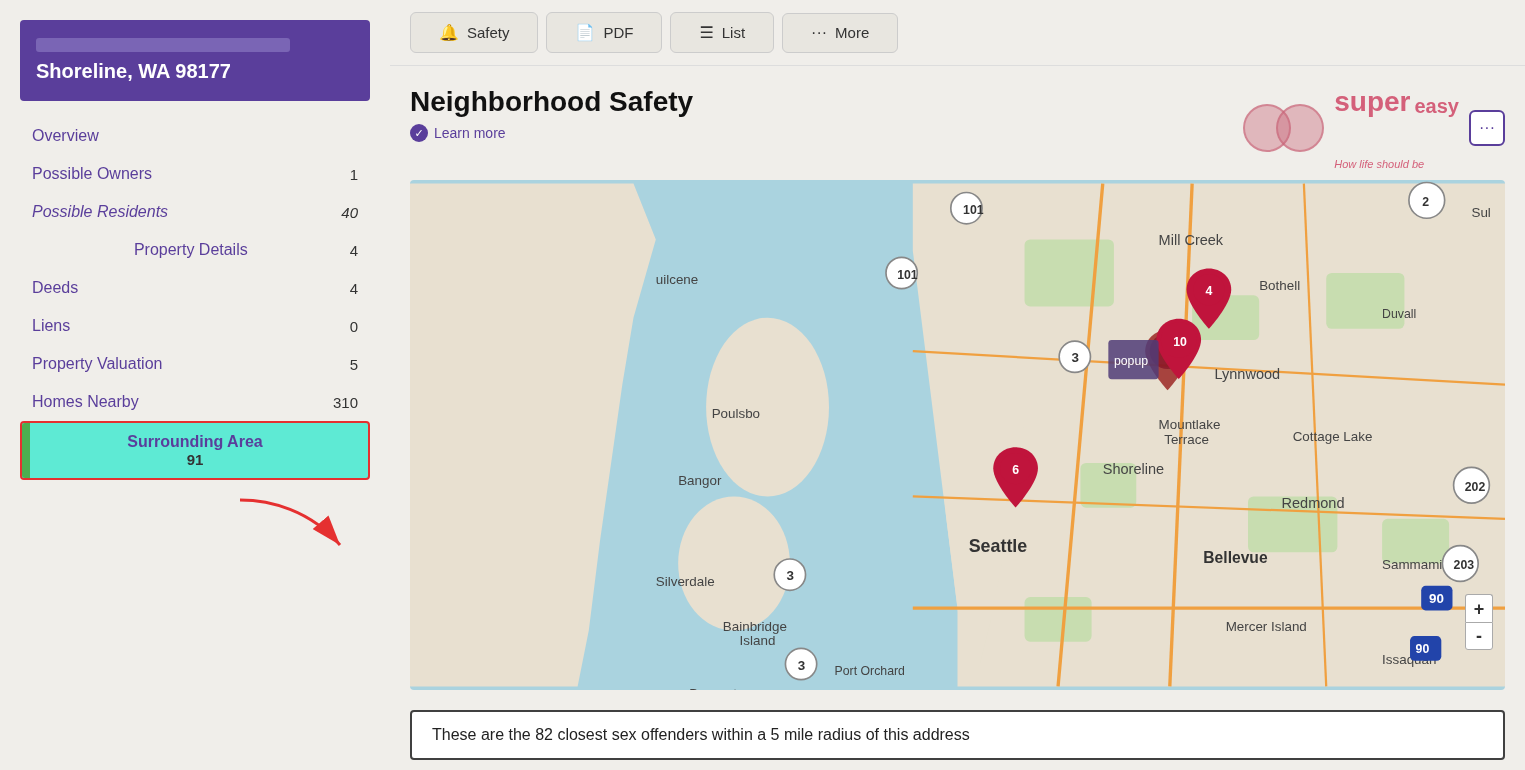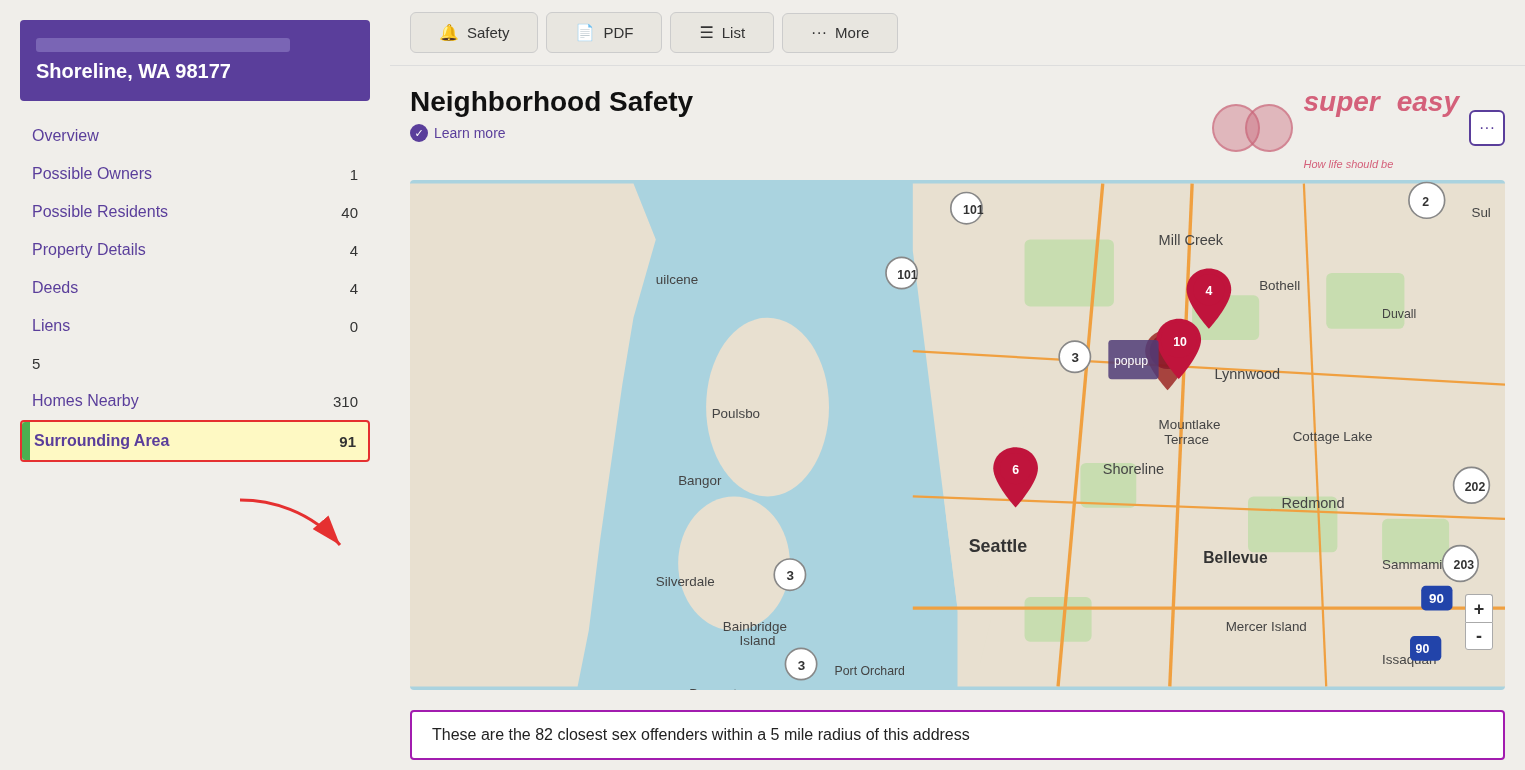--- a/index.html
+++ b/index.html
@@ -49,24 +49,25 @@
       align-items: center;
       justify-content: space-between;
       padding: 10px 12px;
       cursor: pointer;
       border-radius: 4px;
       font-size: 16px;
       color: #5a3e9b;
       position: relative;
     }
     .nav-item.active {
-      background: #fef9c3;
+      background: #5eead4;
       border: 2px solid #e53030;
       font-weight: bold;
       color: #5a3e9b;
+      flex-direction: column;
     }
     .nav-item.active::before {
       content: '';
       display: block;
       width: 8px;
       height: 100%;
       background: #4caf50;
       position: absolute;
       left: 0;
       top: 0;
@@ -234,21 +235,21 @@
       border-bottom: none;
       border-radius: 3px 3px 0 0;
     }
     .zoom-btn:last-child {
       border-radius: 0 0 3px 3px;
     }
 
     
     .info-bar {
       margin: 10px 20px 10px 20px;
-      border: 2px solid #a21caf;
+      border: 2px solid #404040;
       border-radius: 4px;
       padding: 14px 20px;
       background: white;
       font-size: 16px;
       color: #222;
     }
   </style>
 </head>
 <body>
 
@@ -258,37 +259,38 @@
     <div class="sidebar-city">Shoreline, WA 98177</div>
   </div>
   <ul class="nav-list" id="nav-list">
       <li class="nav-item" style="position: relative;">
         <span class="nav-label">Overview</span>
       </li>
       <li class="nav-item" style="position: relative; gap: 8px;">
         <span class="nav-label">Possible Owners</span>
         <span class="nav-count">1</span>
       </li>
-      <li class="nav-item" style="position: relative;">
+      <li class="nav-item" style="position: relative; font-style: italic;">
         <span class="nav-label">Possible Residents</span>
         <span class="nav-count">40</span>
       </li>
-      <li class="nav-item" style="position: relative;">
+      <li class="nav-item" style="position: relative; text-align: center;">
         <span class="nav-label">Property Details</span>
         <span class="nav-count">4</span>
       </li>
       <li class="nav-item" style="position: relative; gap: 20px;">
         <span class="nav-label">Deeds</span>
         <span class="nav-count">4</span>
       </li>
       <li class="nav-item" style="position: relative;">
         <span class="nav-label">Liens</span>
         <span class="nav-count">0</span>
       </li>
       <li class="nav-item" style="position: relative;">
+        <span class="nav-label">Property Valuation</span>
         <span class="nav-count">5</span>
       </li>
       <li class="nav-item" style="position: relative;">
         <span class="nav-label">Homes Nearby</span>
         <span class="nav-count">310</span>
       </li>
       <li class="nav-item active" style="position: relative;">
         <span class="nav-label">Surrounding Area</span>
         <span class="nav-count">91</span>
       </li>
@@ -325,23 +327,23 @@
           <div class="learn-more-icon">✓</div>
           <span>Learn more</span>
         </div>
       </div>
       <div class="logo-area">
         <div class="logo-circles">
           <div class="logo-circle"></div>
           <div class="logo-circle"></div>
         </div>
         <div class="logo-text-area">
-          <div style="display:flex; gap:17px; align-items:flex-end;font-style:italic;">
+          <div style="display:flex; gap:4px; align-items:flex-end;">
             <span style="font-size:28px;font-weight:bold;color:#d4607a;">super</span>
-            <span style="font-size:28px;font-weight:bold;color:#d4607a;">easy</span>
+            <span style="font-size:20px;font-weight:bold;color:#d4607a;">easy</span>
           </div>
           <span style="font-size:11px;color:#d4607a;font-style:italic;margin-top:40px;">How life should be</span>
         </div>
         <div class="logo-menu-btn">···</div>
       </div>
     </div>
 
     <div class="map-container">
       <svg viewBox="0 0 980 450" xmlns="http://www.w3.org/2000/svg" style="width:100%;height:100%;">
 

